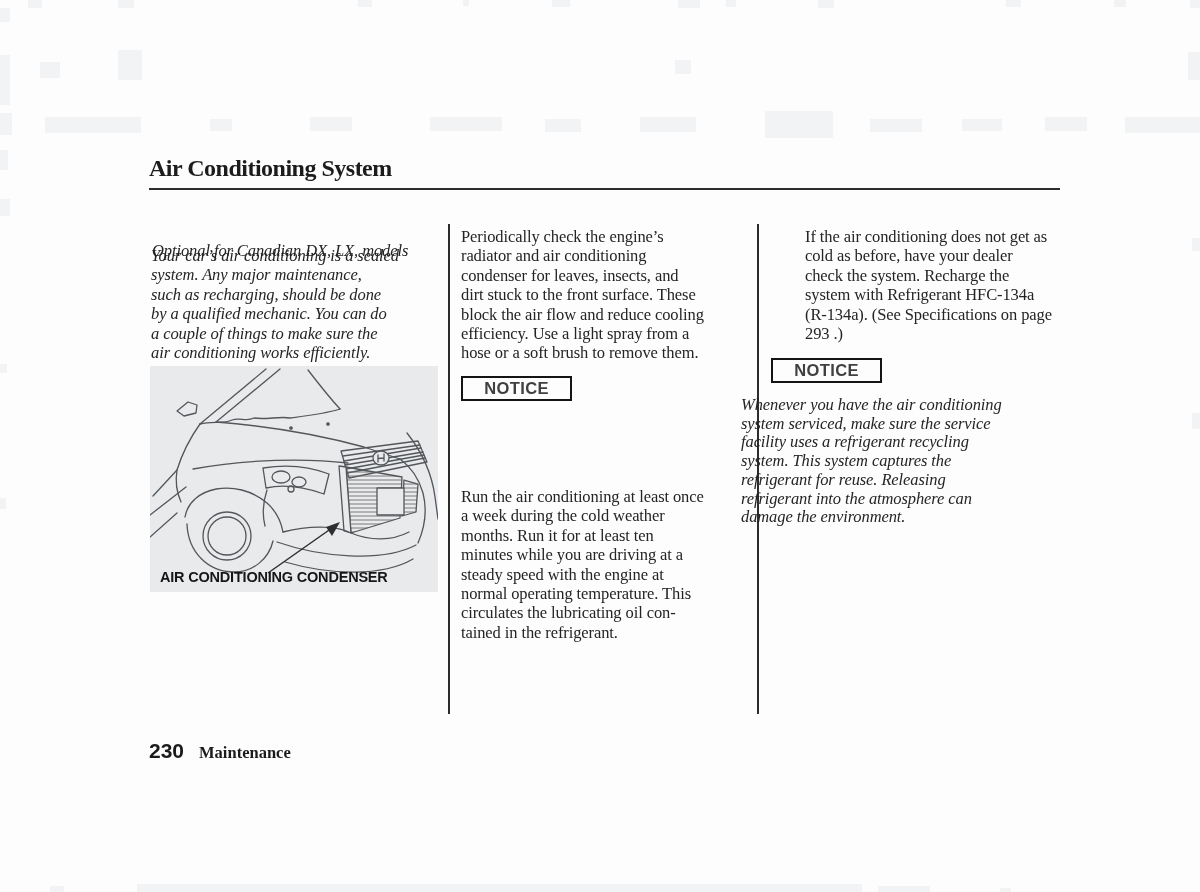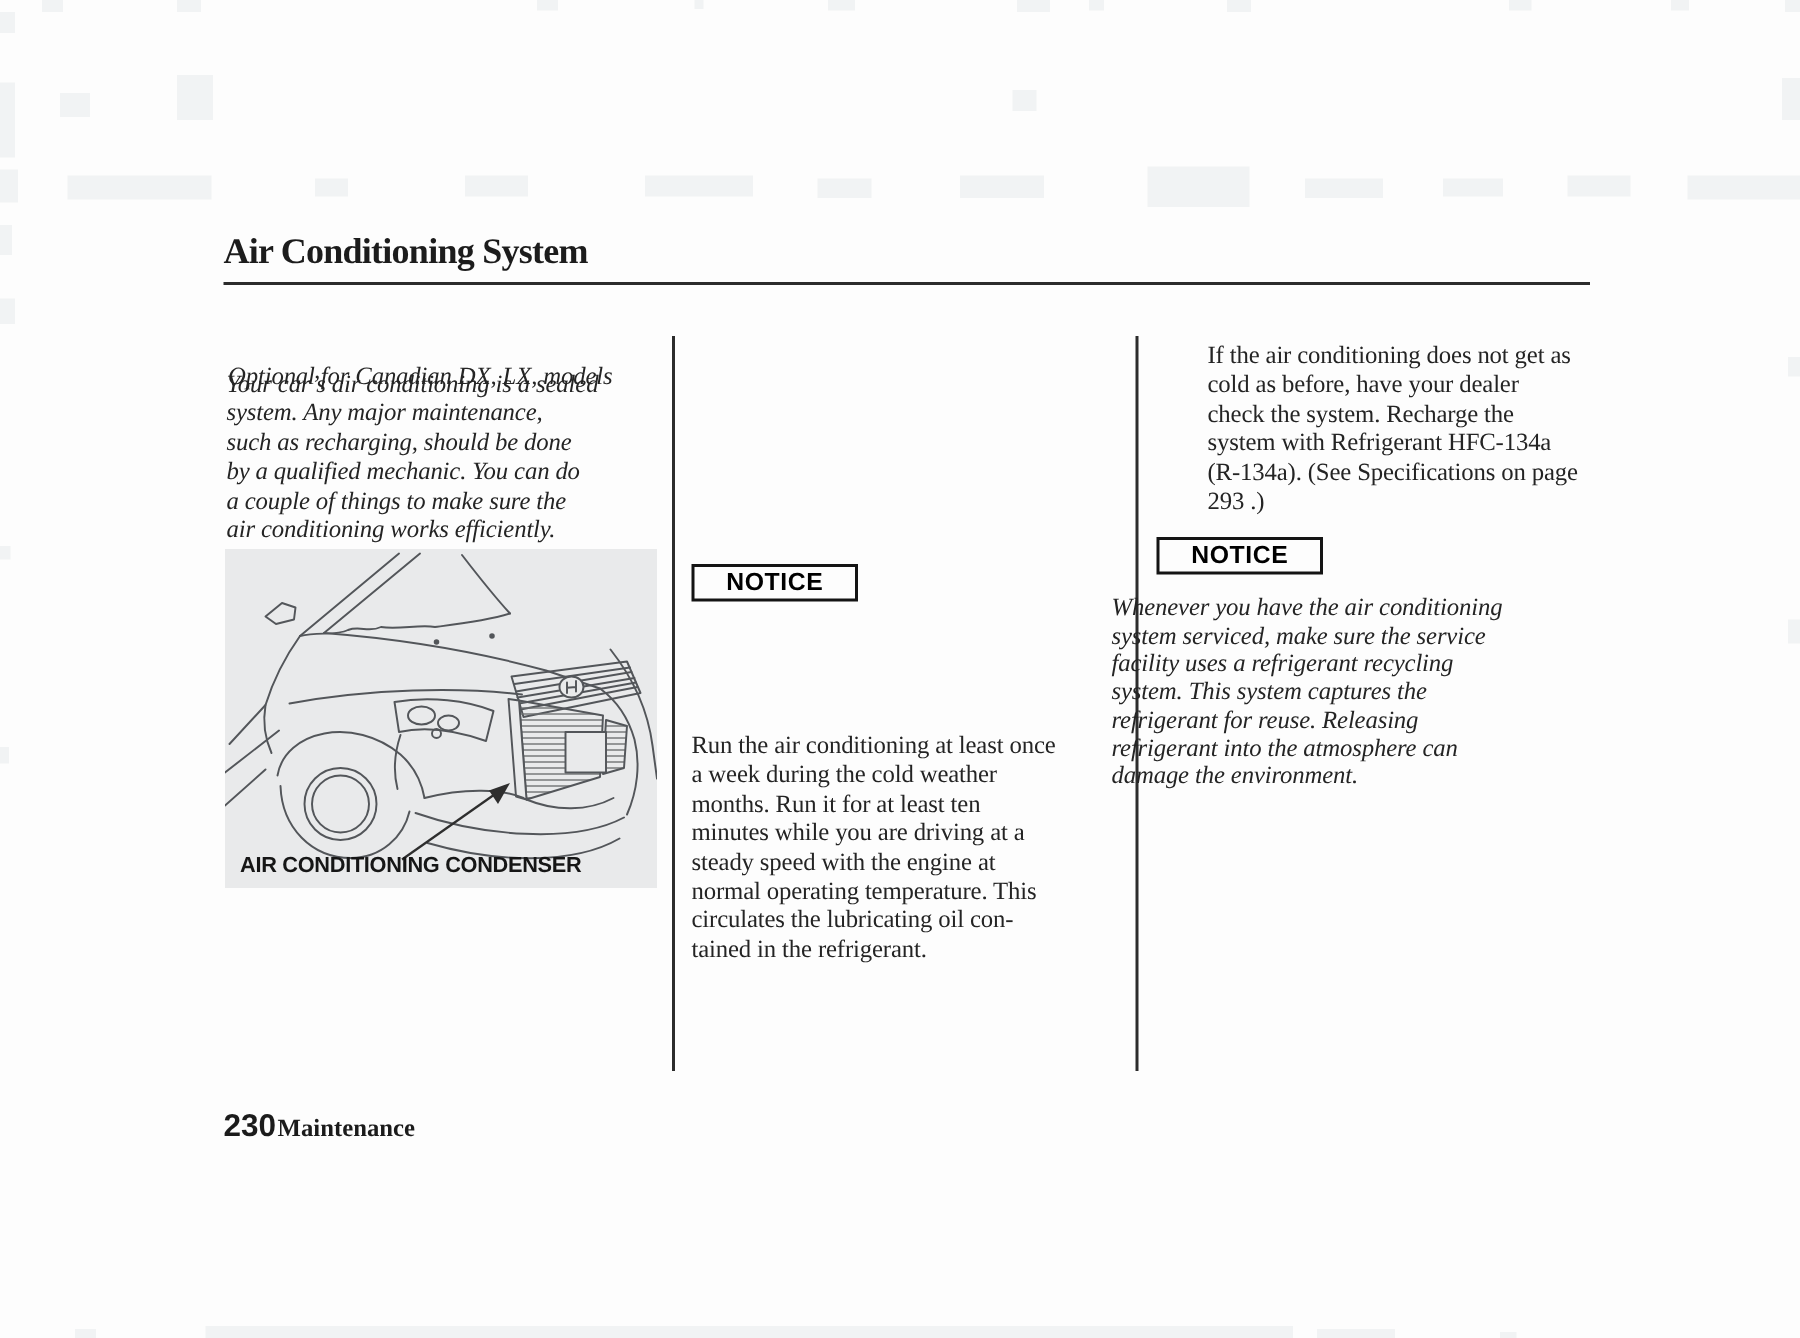--- a/index.html
+++ b/index.html
@@ -23,30 +23,30 @@
                font-weight:bold;font-size:14.5px;letter-spacing:-0.2px;color:#161616;white-space:nowrap;}
 
   .vdiv{position:absolute;top:224px;height:490px;width:2px;background:#2c2c2c;}
   .vdiv.d1{left:448px;}
   .vdiv.d2{left:757px;}
 
   .p-mid-1{left:461px;top:227px;}
   .notice{position:absolute;width:107px;height:21px;border:2px solid #141414;background:#fdfdfd;
           display:flex;align-items:center;justify-content:center;
           font-family:"Liberation Sans",sans-serif;font-weight:bold;font-size:16.5px;
-          letter-spacing:0.4px;color:#000000;}
+          letter-spacing:0.4px;color:#404040;}
   .notice-mid{left:461px;top:376px;}
   .it-mid{left:461px;top:413px;line-height:19.3px;}
   .p-mid-2{left:461px;top:487px;}
 
   .p-right-1{left:770px;top:227px;margin-left:35px;}
   .notice-right{left:771px;top:358px;}
   .it-right{left:741px;top:396px;line-height:18.7px;}
 
-  .footer{position:absolute;left:149px;top:739px;display:flex;align-items:baseline;gap:1px;}
+  .footer{position:absolute;left:149px;top:739px;display:flex;align-items:baseline;gap:15px;}
   .footer .num{font-family:"Liberation Sans",sans-serif;font-weight:bold;font-size:21px;color:#1b1b1b;}
   .footer .sec{font-weight:bold;font-size:16.5px;color:#1b1b1b;}
 
   .artifact{position:absolute;background:#f1f3f4;}
 </style>
 </head>
 <body>
 
 <div class="page">
 
@@ -124,20 +124,27 @@
         <path d="M118,207 L182,162"></path>
         <polygon points="190,156 176,161 182,170" fill="#2e2e2e" stroke="none"></polygon>
       </g>
     </svg>
     <div class="fig-caption">AIR CONDITIONING CONDENSER</div>
   </div>
 
   <div class="vdiv d1"></div>
   <div class="vdiv d2"></div>
 
+  <div class="block p-mid-1">Periodically check the engine’s
+radiator and air conditioning
+condenser for leaves, insects, and
+dirt stuck to the front surface. These
+block the air flow and reduce cooling
+efficiency. Use a light spray from a
+hose or a soft brush to remove them.</div>
   <div class="notice notice-mid">
     <span>NOTICE</span>
   </div>
   <div class="block p-mid-2">Run the air conditioning at least once
 a week during the cold weather
 months. Run it for at least ten
 minutes while you are driving at a
 steady speed with the engine at
 normal operating temperature. This
 circulates the lubricating oil con-

